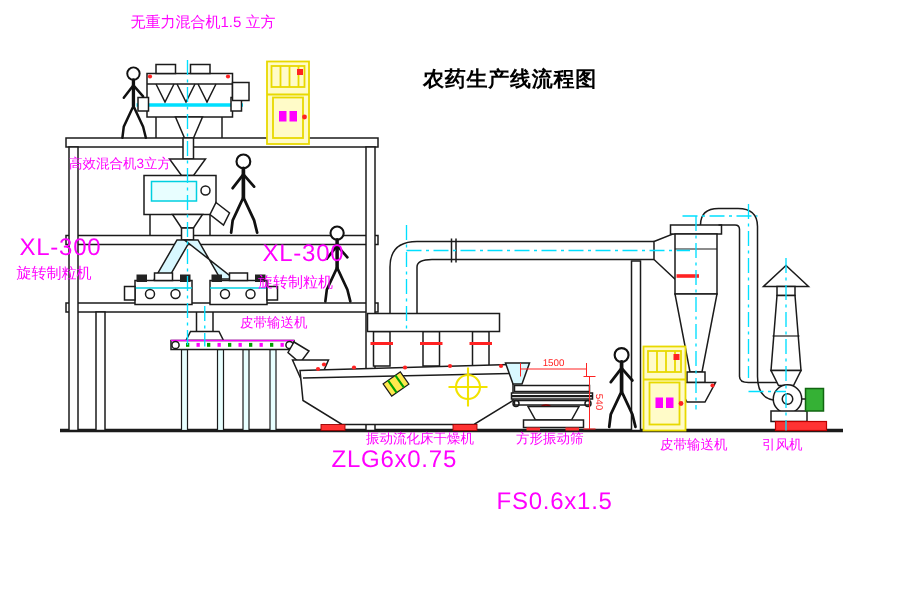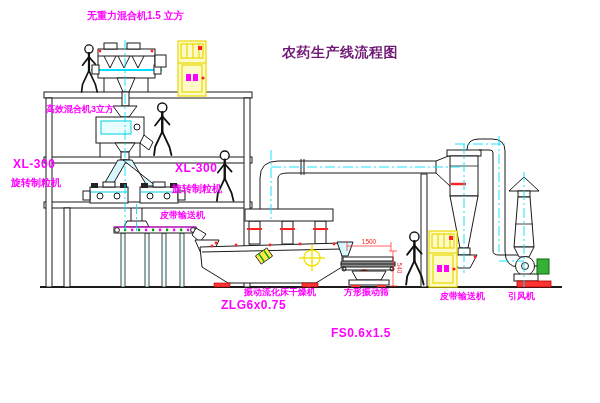--- a/index.html
+++ b/index.html
@@ -1,23 +1,23 @@
 <!DOCTYPE html>
 <html><head>
 <meta charset="utf-8">
 <style>
   html,body{margin:0;padding:0;background:#fff;}
   .canvas{position:relative;width:600px;height:403px;background:#ffffff;overflow:hidden;
           font-family:"Liberation Sans",sans-serif;}
   .canvas svg{position:absolute;left:0;top:0;}
-  .lbl{position:absolute;color:#ff00ff;white-space:nowrap;line-height:1;font-weight:bold;}
+  .lbl{position:absolute;color:#ff00ff;white-space:nowrap;line-height:1;}
   .lbl-cjk-s{font-size:9px;}
   .lbl-cjk{font-size:10px;}
-  .lbl-model{font-size:12px;letter-spacing:0.5px;}
-  .title-wrap{position:absolute;left:282px;top:44px;display:flex;align-items:center;color:#701a75;}
+  .lbl-model{font-size:16px;letter-spacing:0.5px;}
+  .title-wrap{position:absolute;left:282px;top:44px;display:flex;align-items:center;color:#000000;}
   .title-cn{font-size:14px;font-weight:bold;letter-spacing:0.5px;}
   .title-rate{font-size:27px;font-weight:normal;margin-left:2px;letter-spacing:0px;}
 </style>
 </head>
 <body>
 
 <div class="canvas">
 
 <svg width="600" height="403" viewBox="0 0 600 403">
 

